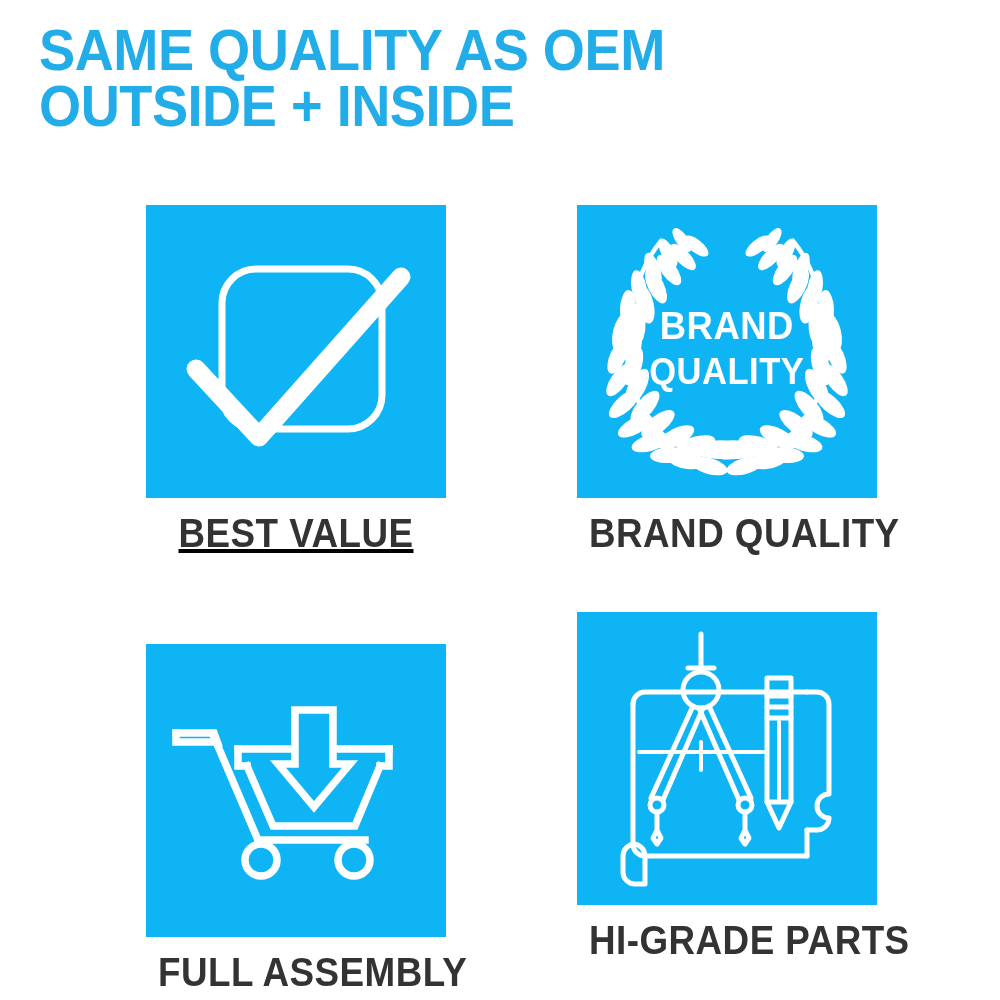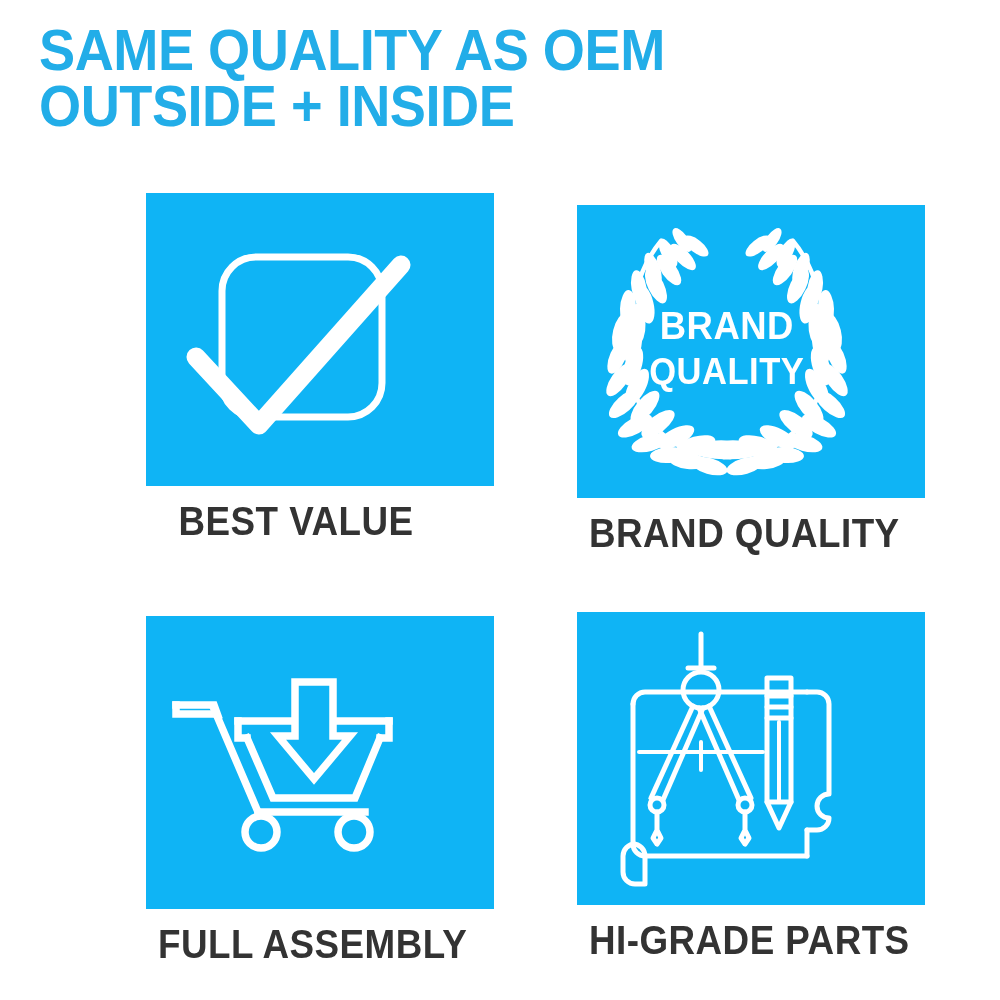--- a/index.html
+++ b/index.html
@@ -47,32 +47,31 @@
     position: absolute;
     left: 0;
     top: 0;
     width: 1000px;
     height: 1000px;
   }
   .card {
     position: absolute;
     width: 300px;
   }
-  .card-r1c1 { left: 136px; top: 193px; }
+  .card-r1c1 { left: 136px; top: 205px; text-decoration: underline; }
   .card-r1c2 { left: 567px; top: 205px; }
-  .card-r2c1 { left: 136px; top: 616px; }
+  .card-r2c1 { left: 136px; top: 644px; }
   .card-r2c2 { left: 567px; top: 612px; }
 
   .tile {
     width: 300px;
     height: 293px;
     background: #0FB4F5;
     position: relative;
     overflow: hidden;
-    padding-left: 48px;
   }
   .tile svg {
     position: absolute;
     left: 0;
     top: 0;
     width: 300px;
     height: 293px;
     display: block;
   }
 

